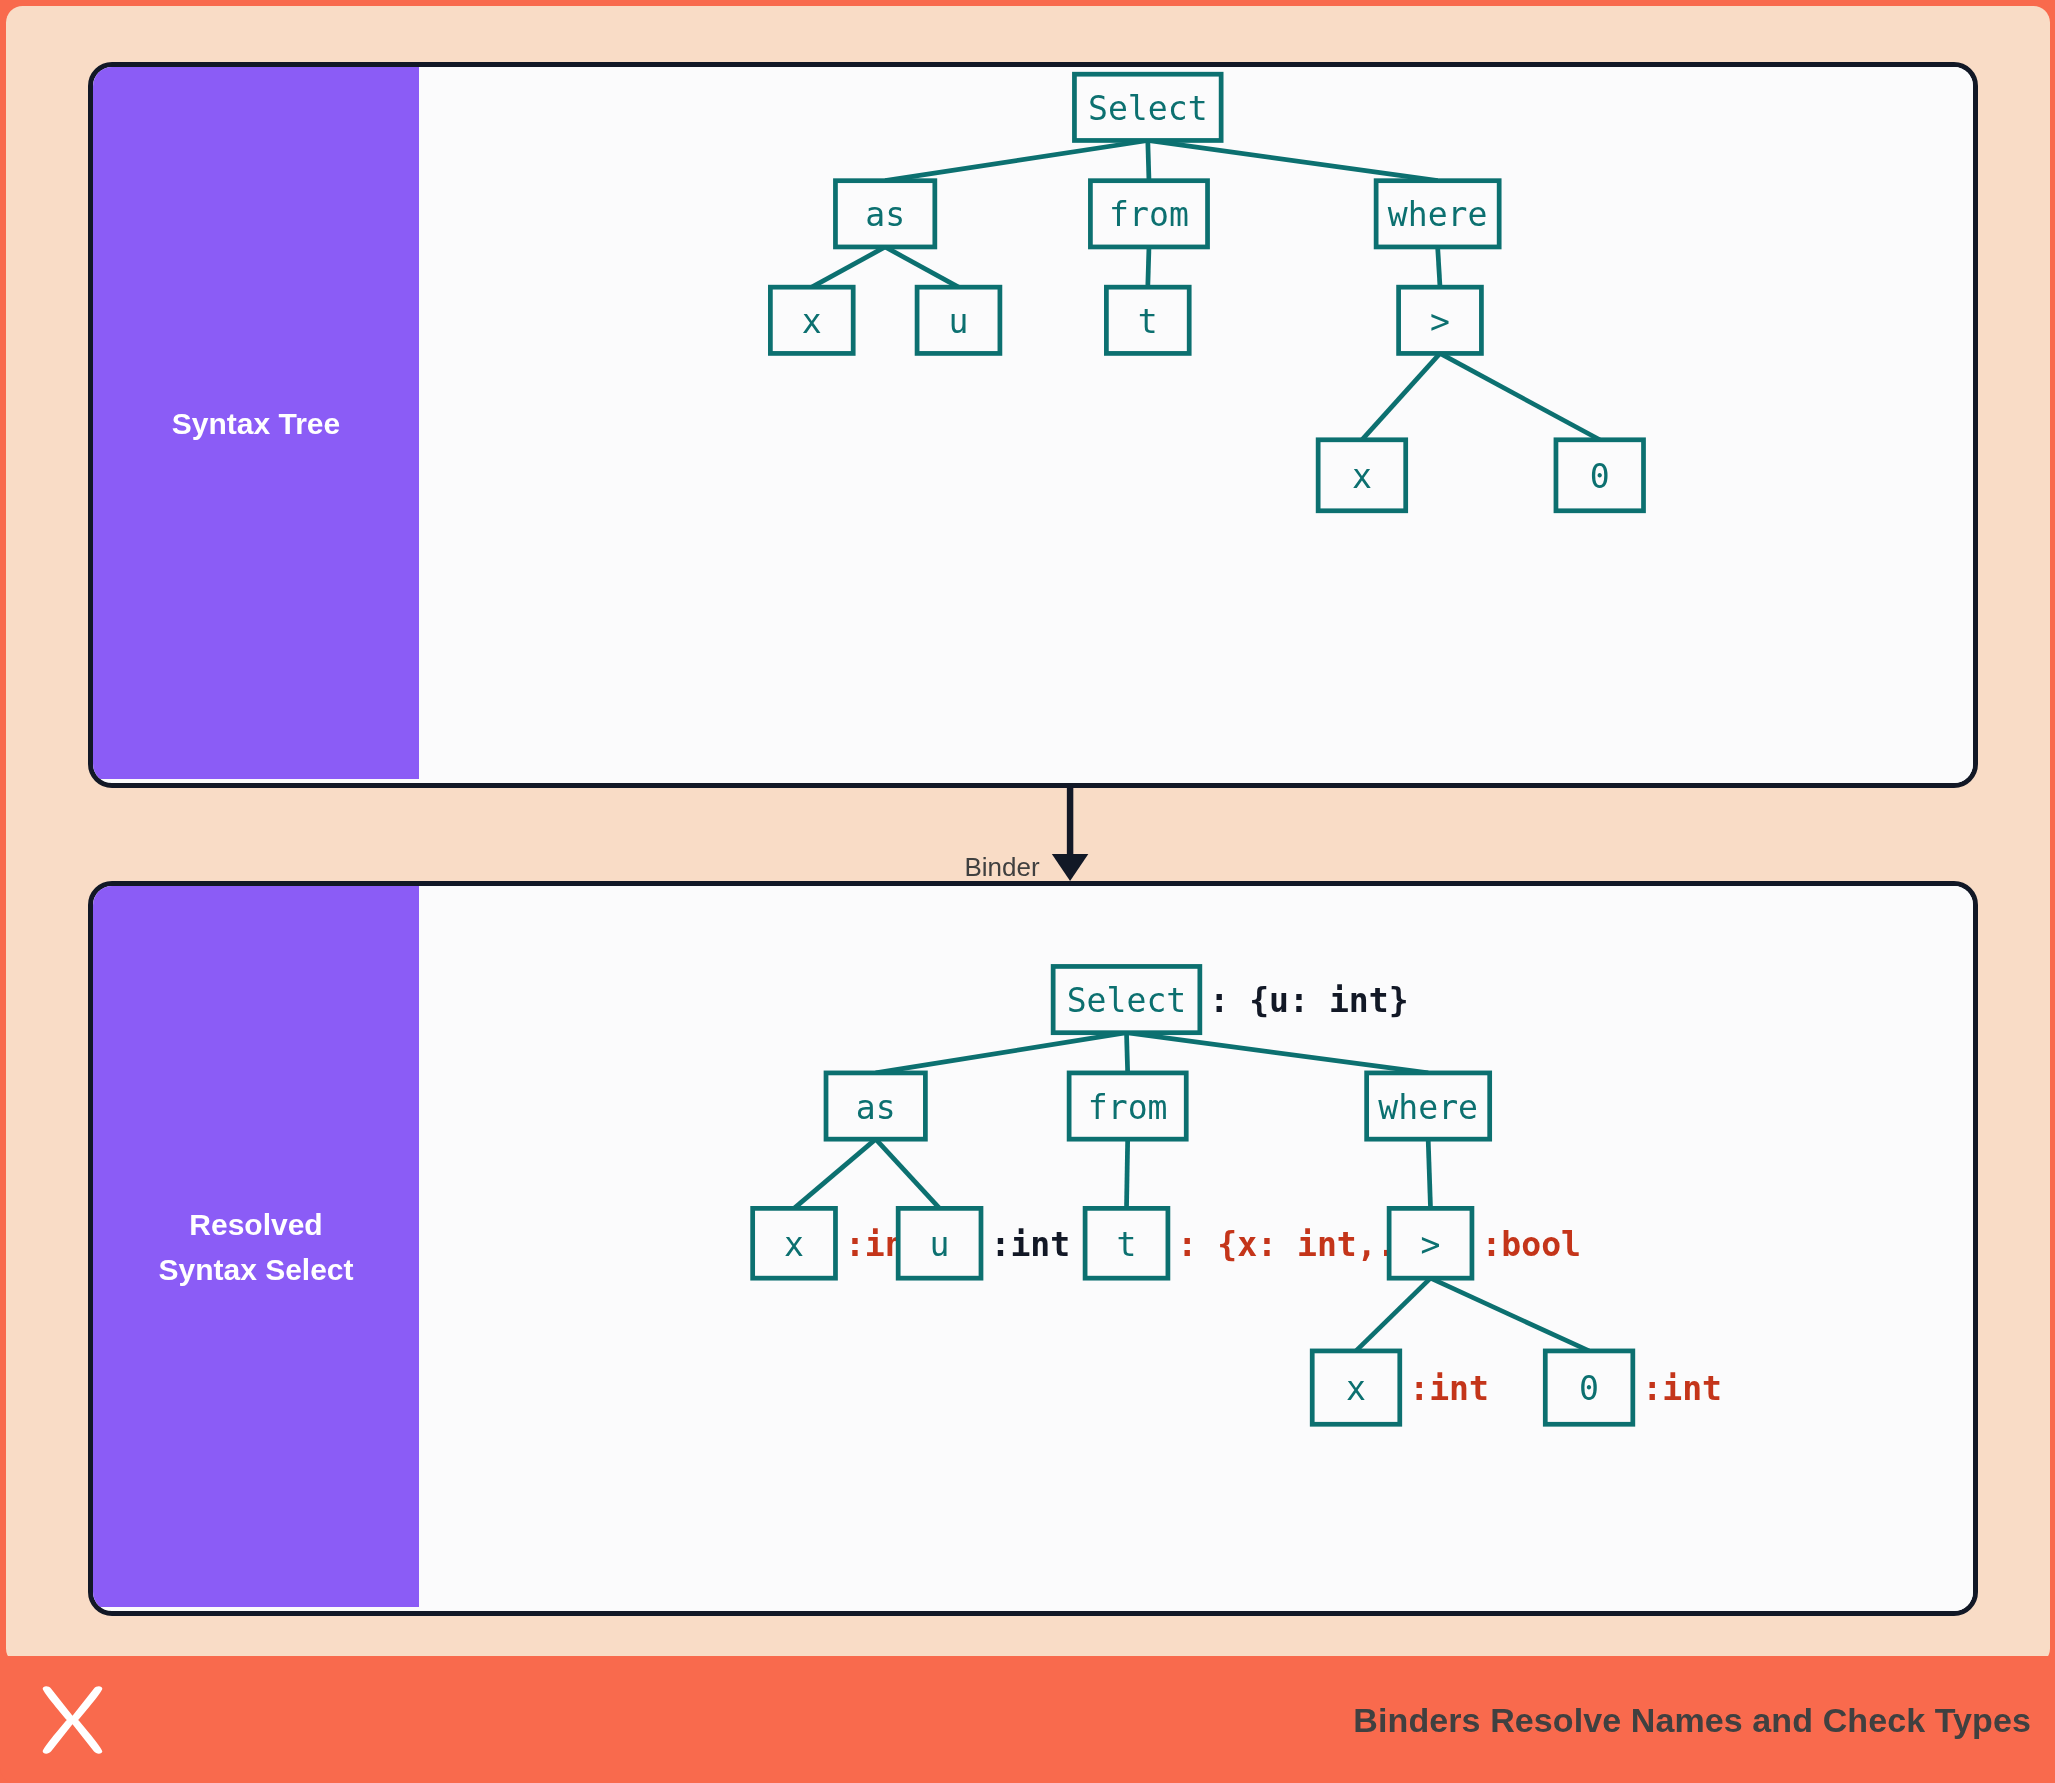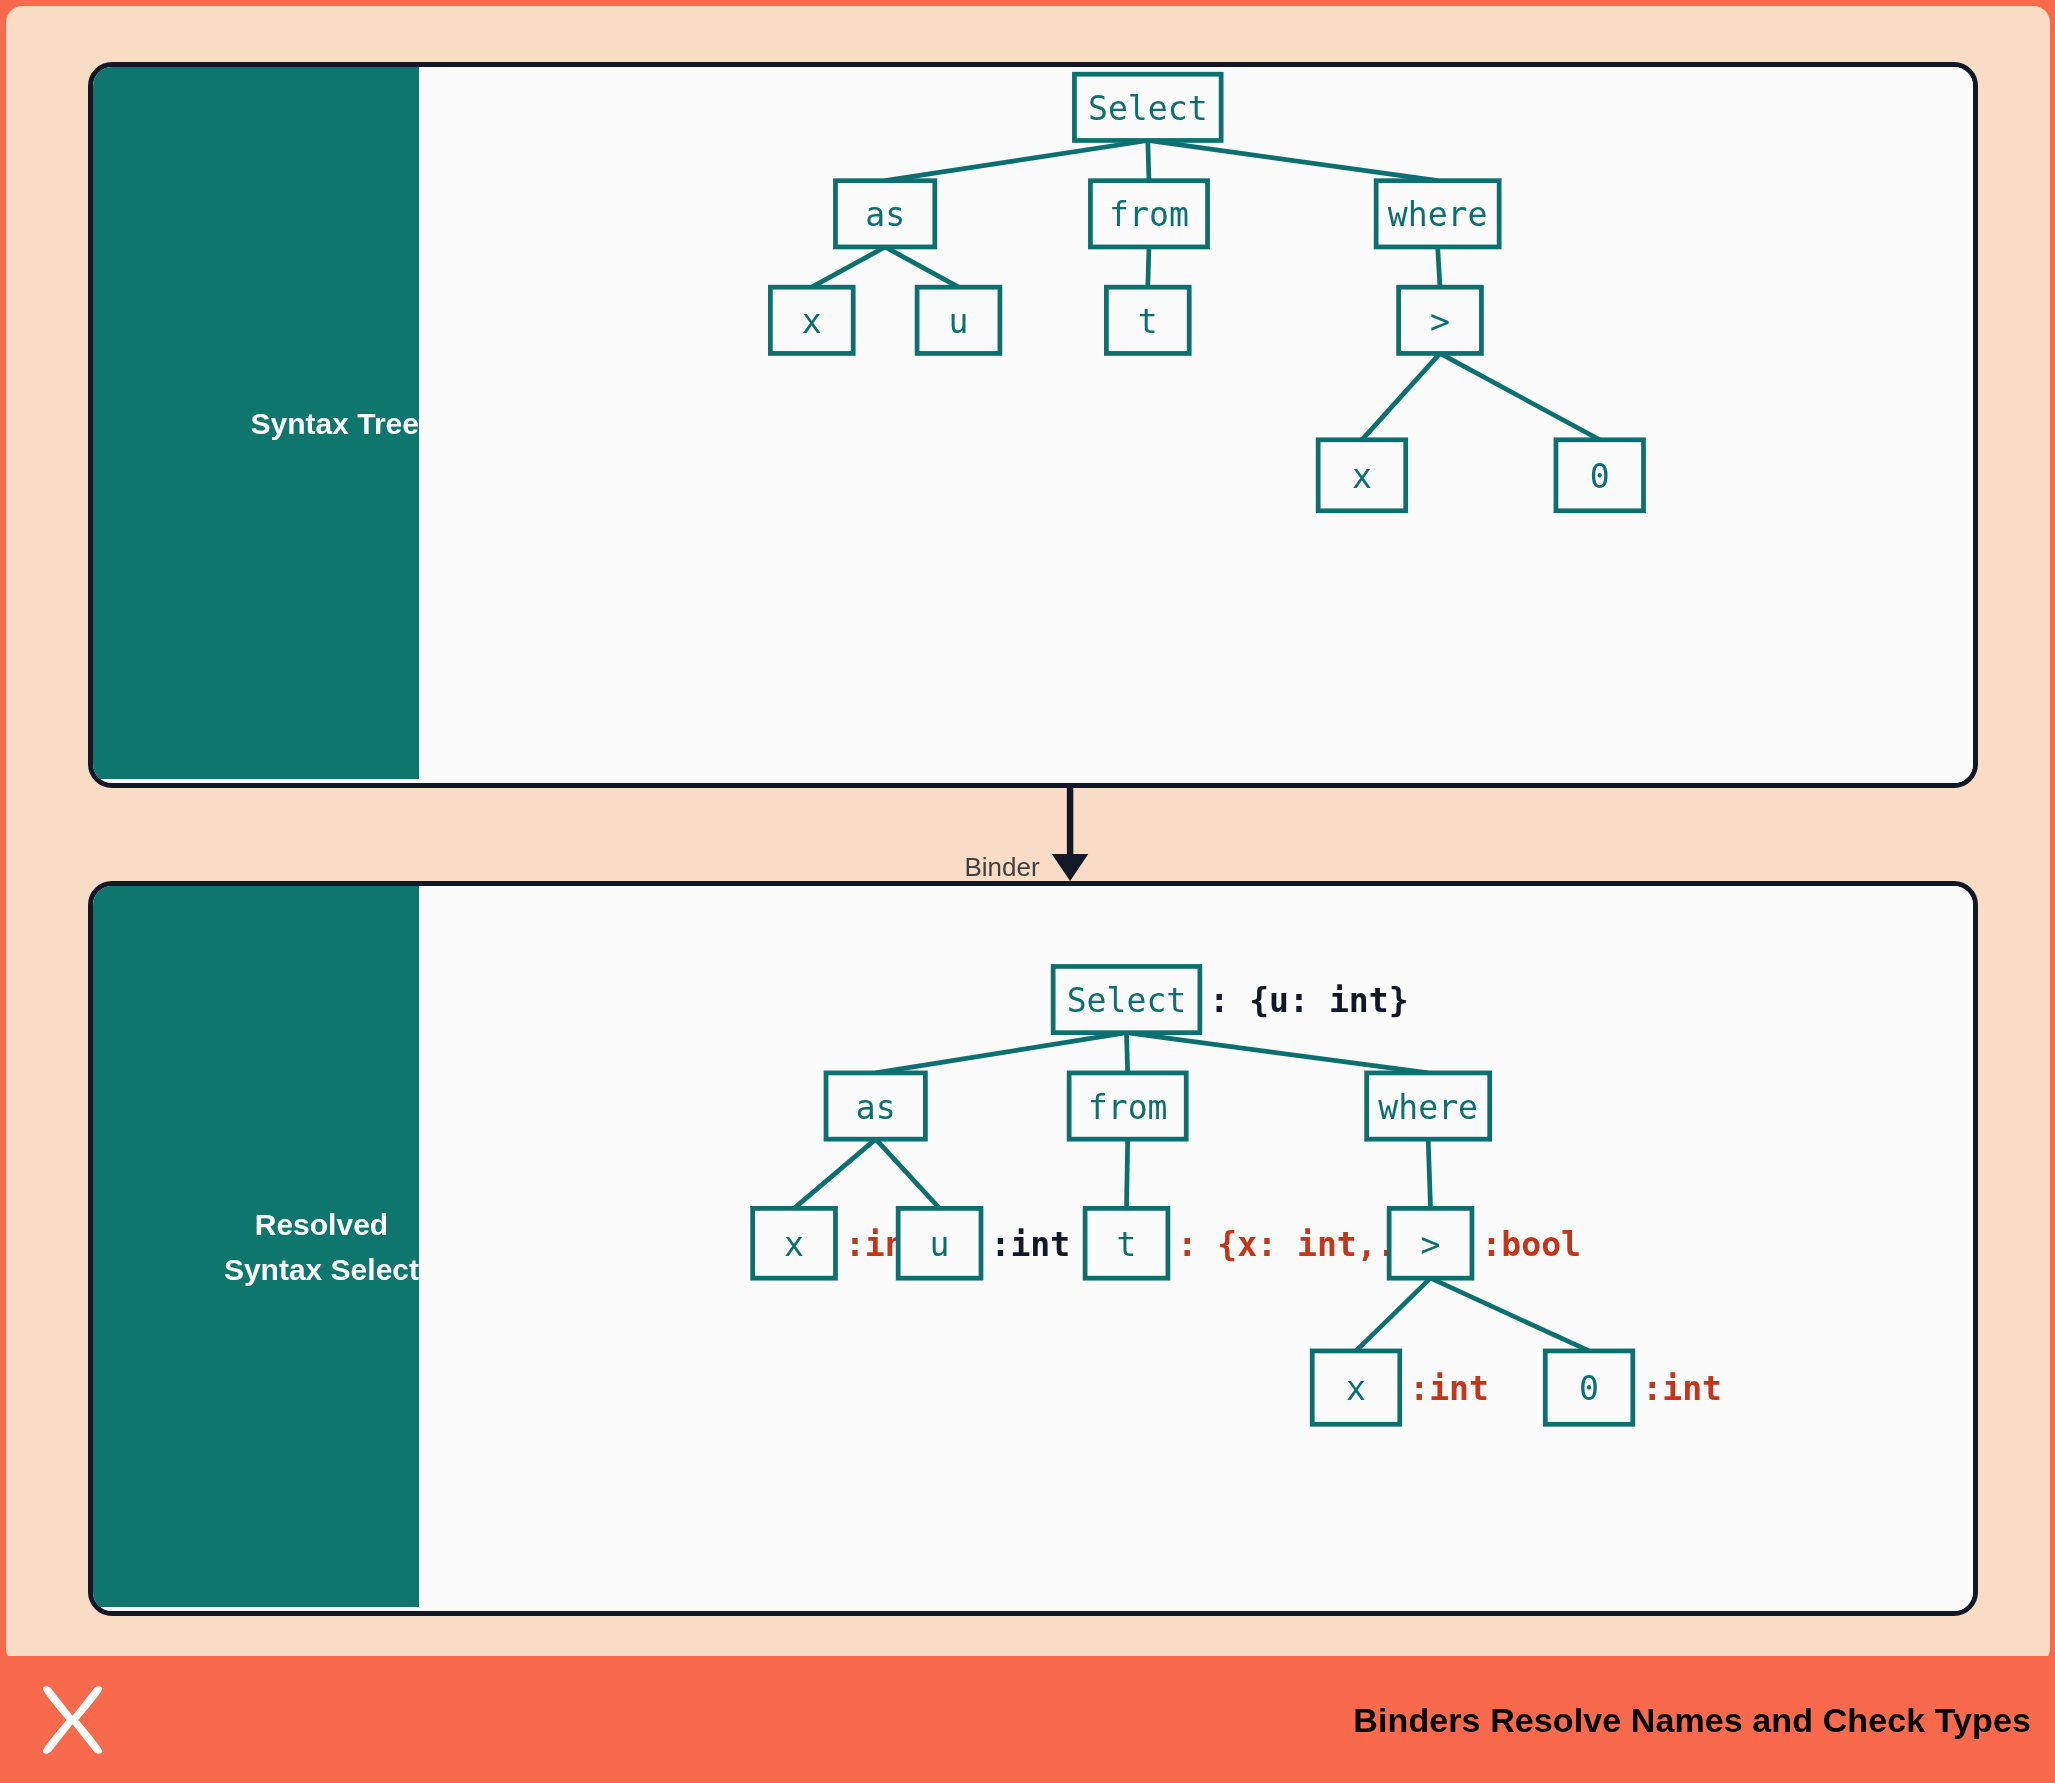--- a/index.html
+++ b/index.html
@@ -33,21 +33,21 @@
     width: 2056px;
     height: 128px;
     background: #F96A4D;
     border-radius: 0 0 16.6px 16.6px;
   }
   #footer-title {
     position: absolute;
     right: 25px;
     top: 50%;
     transform: translateY(-50%);
-    color: #000000;
+    color: #404040;
     font-size: 34px;
     font-weight: 700;
     letter-spacing: 0.1px;
     white-space: nowrap;
   }
   #logo {
     position: absolute;
     left: 37px;
     top: 50%;
     transform: translateY(-50%);
@@ -66,24 +66,24 @@
   }
   #panel-top    { left: 88px; top: 62px;  width: 1890px; height: 726px; }
   #panel-bottom { left: 88px; top: 881px; width: 1890px; height: 735px; }
 
   .panel-sidebar {
     position: absolute;
     left: 0;
     top: 0;
     bottom: 4px;
     width: 326px;
-    background: #0f766e;
+    background: #8b5cf6;
     display: flex;
     align-items: center;
-    justify-content: flex-end;
+    justify-content: center;
   }
   .panel-sidebar-label {
     color: #ffffff;
     font-size: 30px;
     font-weight: 700;
     text-align: center;
     line-height: 1.5;
     white-space: pre-line;
   }
   .panel-body {

